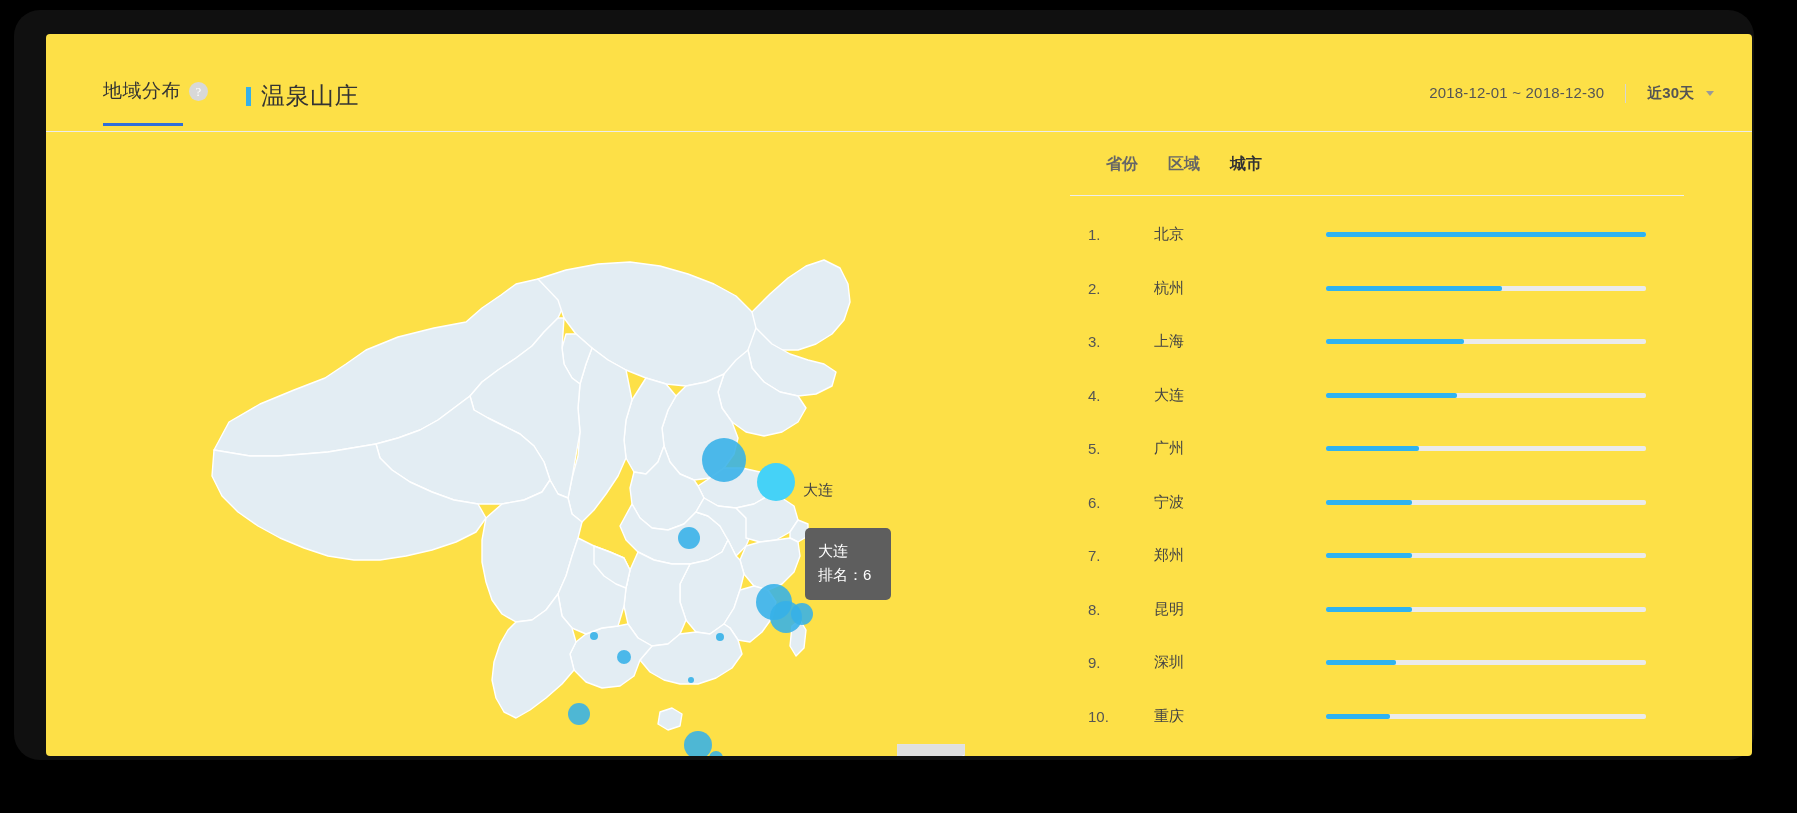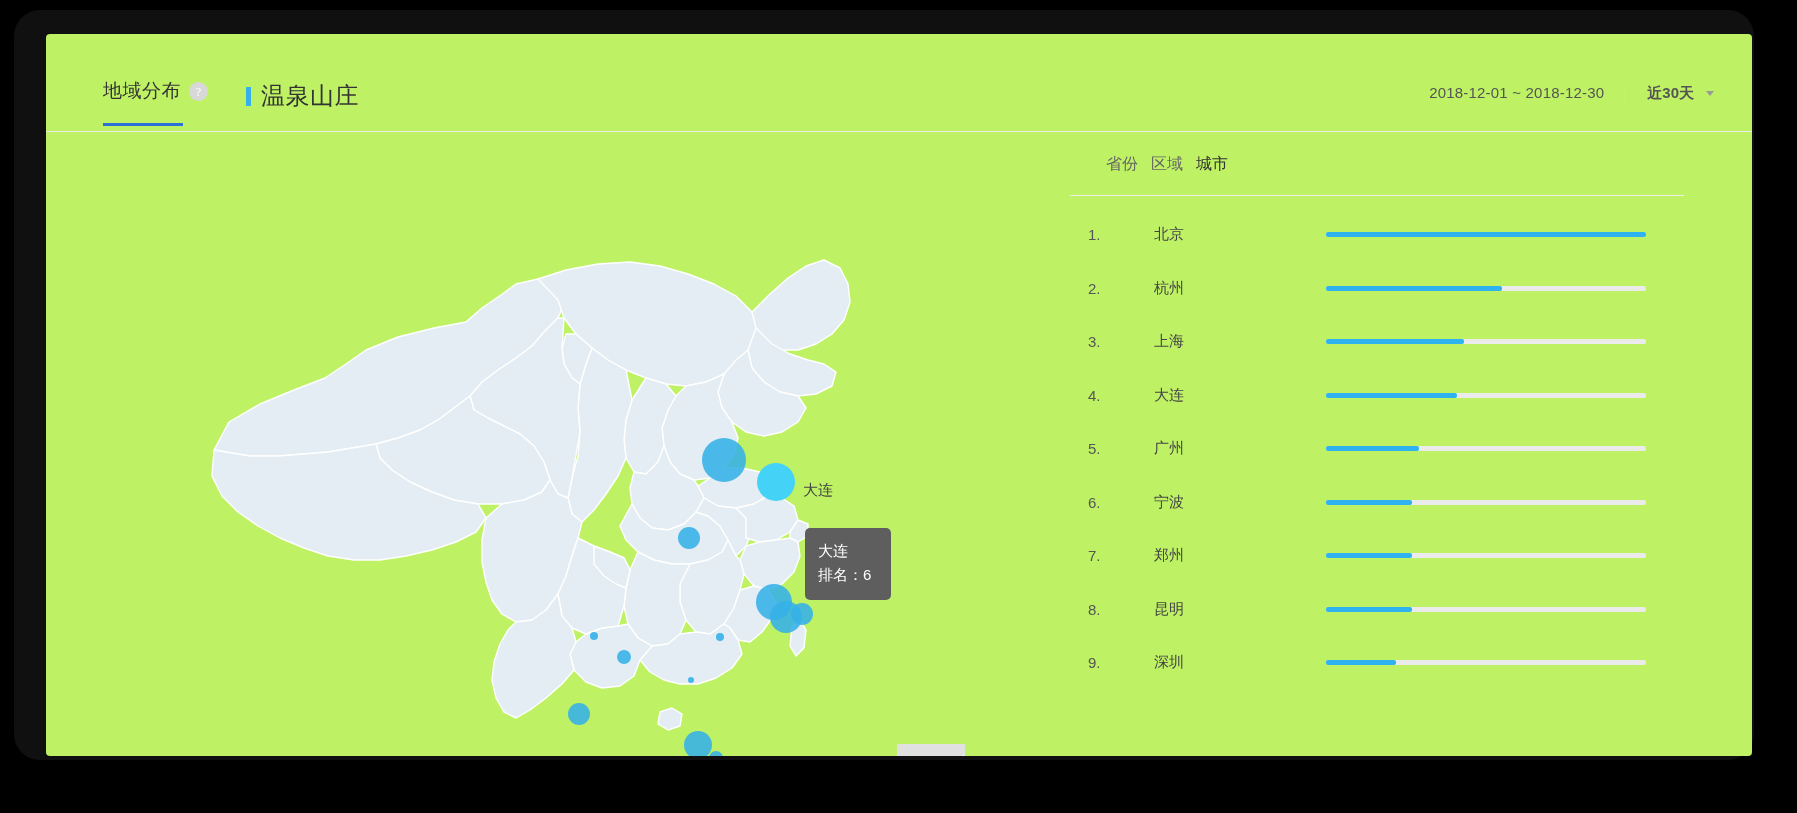--- a/index.html
+++ b/index.html
@@ -20,21 +20,21 @@
     position: absolute;
     left: 14px; top: 10px;
     width: 1740px; height: 750px;
     background: #101010;
     border-radius: 26px;
   }
   #card {
     position: absolute;
     left: 32px; top: 24px;
     width: 1706px; height: 722px;
-    background: #bef264;
+    background: #fde047;
     border-radius: 4px;
     overflow: hidden;
   }
 
   
   #header {
     position: absolute;
     left: 0; top: 0;
     width: 100%; height: 98px;
     border-bottom: 1px solid #ececec;
@@ -159,21 +159,22 @@
   
   #list-pane {
     position: absolute;
     left: 1000px; top: 98px;
     width: 660px; height: 624px;
   }
   #list-tabs {
     position: absolute;
     left: 60px; top: 22px;
     display: flex;
-    gap: 13px;
+    gap: 30px;
+    font-weight: bold;
   }
   .list-tab {
     font-size: 16px;
     color: #666666;
     cursor: pointer;
     white-space: nowrap;
   }
   .list-tab.active { color: #333333; }
   #list-divider {
     position: absolute;
@@ -466,18 +467,25 @@
                 <span class="rank-fill" style="display: block; width: 27%; background: rgb(47, 179, 240);"></span>
               </span>
             </div>
             <div class="rank-row">
               <span class="rank-num">9.</span>
               <span class="rank-name">深圳</span>
               <span class="rank-track" style="background: rgb(235, 235, 235);">
                 <span class="rank-fill" style="display: block; width: 22%; background: rgb(47, 179, 240);"></span>
               </span>
             </div>
+            <div class="rank-row">
+              <span class="rank-num">10.</span>
+              <span class="rank-name">重庆</span>
+              <span class="rank-track" style="background: rgb(235, 235, 235);">
+                <span class="rank-fill" style="display: block; width: 20%; background: rgb(47, 179, 240);"></span>
+              </span>
+            </div>
           </div>
       </div>
 
     </div>
   </div>
 </div>
 
 </body></html>

